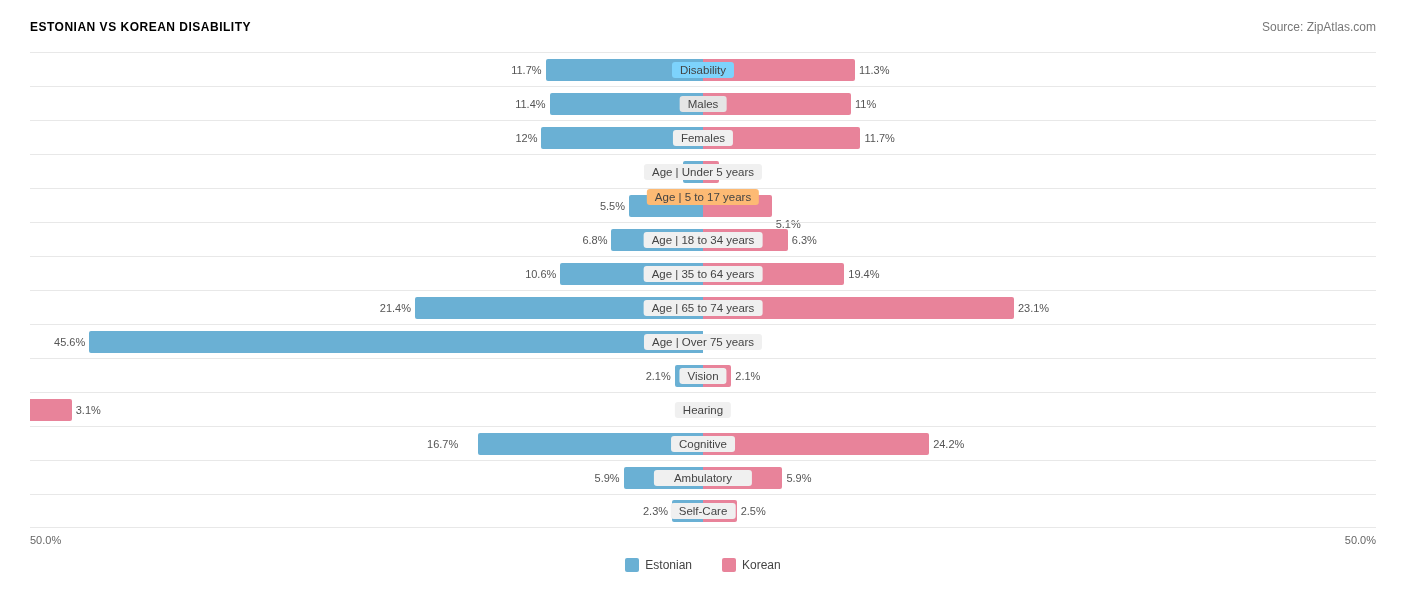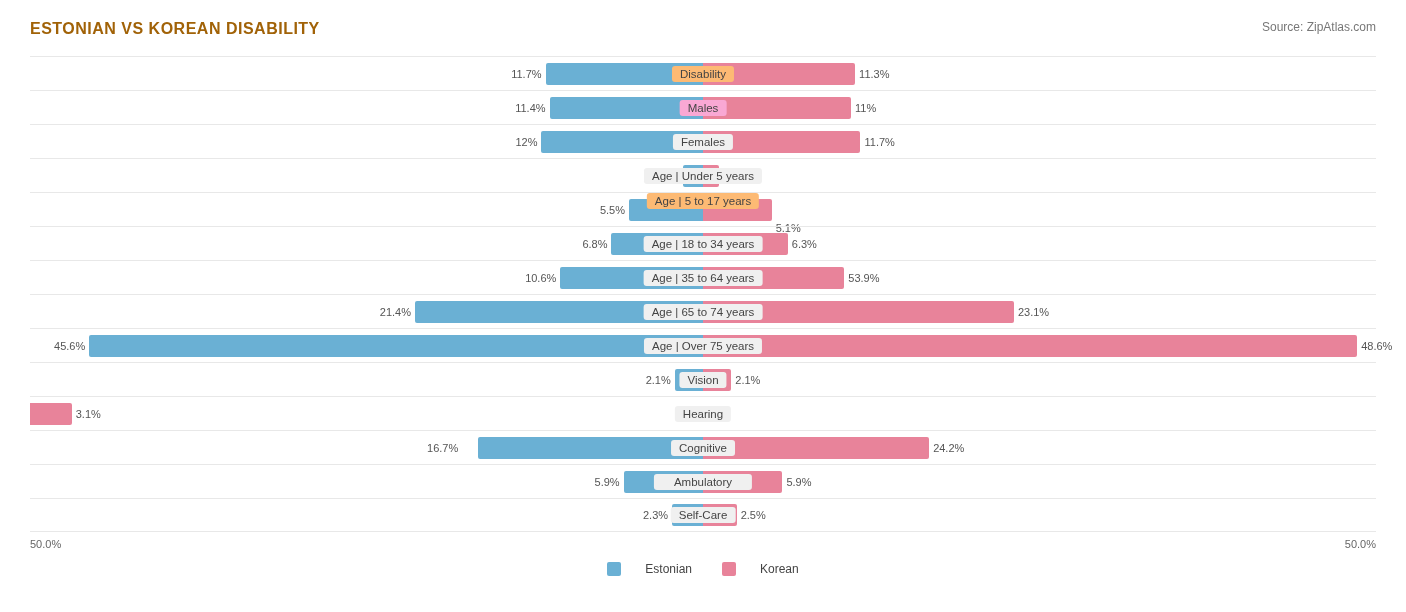--- a/index.html
+++ b/index.html
@@ -10,23 +10,23 @@
       min-height: 612px;
       padding: 20px 30px;
     }
     .header {
       display: flex;
       justify-content: space-between;
       align-items: flex-start;
       margin-bottom: 18px;
     }
     .title {
-      font-size: 16px;
+      font-size: 12px;
       font-weight: bold;
-      color: #a16207;
+      color: #000000;
       text-transform: uppercase;
       letter-spacing: 0.5px;
     }
     .source {
       font-size: 12px;
       color: #777;
     }
     .left-bar-container {
       width: 50%;
       display: flex;
@@ -92,21 +92,21 @@
       justify-content: center;
       align-items: center;
       gap: 30px;
       margin-top: 12px;
       font-size: 12px;
       color: #444;
     }
     .legend-item {
       display: flex;
       align-items: center;
-      gap: 24px;
+      gap: 6px;
     }
     .legend-color {
       width: 14px;
       height: 14px;
       border-radius: 2px;
     }
     .axis-row {
       display: flex;
       justify-content: space-between;
       font-size: 11px;
@@ -129,32 +129,32 @@
   <div id="chart-rows">
       <div style="display: flex; width: 100%; align-items: center; height: 34px; border-top: 1px solid rgb(232, 232, 232); position: relative;">
         <div class="left-bar-container" style="width: 50%; position: relative; height: 100%; display: flex; align-items: center;">
           <div class="bar-left" style="width: 23.4%; background: rgb(106, 176, 212);"></div>
           <div class="val-left" style="right: 23.4%; margin-right: 4px;">11.7%</div>
         </div>
         <div class="right-bar-container" style="width: 50%; position: relative; height: 100%; display: flex; align-items: center;">
           <div class="bar-right" style="width: 22.6%; background: rgb(232, 131, 154);"></div>
           <div class="val-right" style="left: 22.6%; margin-left: 4px;">11.3%</div>
         </div>
-        <div class="label-box" style="position: absolute; left: 50%; transform: translateX(-50%); z-index: 10; background: #fdba74; border-radius: 3px; font-size: 11.5px; color: rgb(68, 68, 68); white-space: nowrap; padding: 2px 8px;">Disability</div>
+        <div class="label-box" style="position: absolute; left: 50%; transform: translateX(-50%); z-index: 10; background: #7dd3fc; border-radius: 3px; font-size: 11.5px; color: rgb(68, 68, 68); white-space: nowrap; padding: 2px 8px;">Disability</div>
       </div>
       <div style="display: flex; width: 100%; align-items: center; height: 34px; border-top: 1px solid rgb(232, 232, 232); position: relative;">
         <div class="left-bar-container" style="width: 50%; position: relative; height: 100%; display: flex; align-items: center;">
           <div class="bar-left" style="width: 22.8%; background: rgb(106, 176, 212);"></div>
           <div class="val-left" style="right: 22.8%; margin-right: 4px;">11.4%</div>
         </div>
         <div class="right-bar-container" style="width: 50%; position: relative; height: 100%; display: flex; align-items: center;">
           <div class="bar-right" style="width: 22%; background: rgb(232, 131, 154);"></div>
           <div class="val-right" style="left: 22%; margin-left: 4px;">11%</div>
         </div>
-        <div class="label-box" style="position: absolute; left: 50%; transform: translateX(-50%); z-index: 10; background: #f9a8d4; border-radius: 3px; font-size: 11.5px; color: rgb(68, 68, 68); white-space: nowrap; padding: 2px 8px;">Males</div>
+        <div class="label-box" style="position: absolute; left: 50%; transform: translateX(-50%); z-index: 10; background: #e5e5e5; border-radius: 3px; font-size: 11.5px; color: rgb(68, 68, 68); white-space: nowrap; padding: 2px 8px;">Males</div>
       </div>
       <div style="display: flex; width: 100%; align-items: center; height: 34px; border-top: 1px solid rgb(232, 232, 232); position: relative;">
         <div class="left-bar-container" style="width: 50%; position: relative; height: 100%; display: flex; align-items: center;">
           <div class="bar-left" style="width: 24%; background: rgb(106, 176, 212);"></div>
           <div class="val-left" style="right: 24%; margin-right: 4px;">12%</div>
         </div>
         <div class="right-bar-container" style="width: 50%; position: relative; height: 100%; display: flex; align-items: center;">
           <div class="bar-right" style="width: 23.4%; background: rgb(232, 131, 154);"></div>
           <div class="val-right" style="left: 23.4%; margin-left: 4px;">11.7%</div>
         </div>
@@ -193,43 +193,39 @@
         </div>
         <div class="label-box" style="position: absolute; left: 50%; transform: translateX(-50%); z-index: 10; background: rgb(240, 240, 240); border-radius: 3px; font-size: 11.5px; color: rgb(68, 68, 68); white-space: nowrap; padding: 2px 8px;">Age | 18 to 34 years</div>
       </div>
       <div style="display: flex; width: 100%; align-items: center; height: 34px; border-top: 1px solid rgb(232, 232, 232); position: relative;">
         <div class="left-bar-container" style="width: 50%; position: relative; height: 100%; display: flex; align-items: center;">
           <div class="bar-left" style="width: 21.2%; background: rgb(106, 176, 212);"></div>
           <div class="val-left" style="right: 21.2%; margin-right: 4px;">10.6%</div>
         </div>
         <div class="right-bar-container" style="width: 50%; position: relative; height: 100%; display: flex; align-items: center;">
           <div class="bar-right" style="width: 21%; background: rgb(232, 131, 154);"></div>
-          <div class="val-right" style="left: 21%; margin-left: 4px;">53.9%</div>
+          <div class="val-right" style="left: 21%; margin-left: 4px;">19.4%</div>
         </div>
         <div class="label-box" style="position: absolute; left: 50%; transform: translateX(-50%); z-index: 10; background: rgb(240, 240, 240); border-radius: 3px; font-size: 11.5px; color: rgb(68, 68, 68); white-space: nowrap; padding: 2px 8px;">Age | 35 to 64 years</div>
       </div>
       <div style="display: flex; width: 100%; align-items: center; height: 34px; border-top: 1px solid rgb(232, 232, 232); position: relative;">
         <div class="left-bar-container" style="width: 50%; position: relative; height: 100%; display: flex; align-items: center;">
           <div class="bar-left" style="width: 42.8%; background: rgb(106, 176, 212);"></div>
           <div class="val-left" style="right: 42.8%; margin-right: 4px;">21.4%</div>
         </div>
         <div class="right-bar-container" style="width: 50%; position: relative; height: 100%; display: flex; align-items: center;">
           <div class="bar-right" style="width: 46.2%; background: rgb(232, 131, 154);"></div>
           <div class="val-right" style="left: 46.2%; margin-left: 4px;">23.1%</div>
         </div>
         <div class="label-box" style="position: absolute; left: 50%; transform: translateX(-50%); z-index: 10; background: rgb(240, 240, 240); border-radius: 3px; font-size: 11.5px; color: rgb(68, 68, 68); white-space: nowrap; padding: 2px 8px;">Age | 65 to 74 years</div>
       </div>
       <div style="display: flex; width: 100%; align-items: center; height: 34px; border-top: 1px solid rgb(232, 232, 232); position: relative;">
         <div class="left-bar-container" style="width: 50%; position: relative; height: 100%; display: flex; align-items: center;">
           <div class="bar-left" style="width: 91.2%; background: rgb(106, 176, 212);"></div>
           <div class="val-left" style="right: 91.2%; margin-right: 4px;">45.6%</div>
-        </div>
-        <div class="right-bar-container" style="width: 50%; position: relative; height: 100%; display: flex; align-items: center;">
-          <div class="bar-right" style="width: 97.2%; background: rgb(232, 131, 154);"></div>
-          <div class="val-right" style="left: 97.2%; margin-left: 4px;">48.6%</div>
         </div>
         <div class="label-box" style="position: absolute; left: 50%; transform: translateX(-50%); z-index: 10; background: rgb(240, 240, 240); border-radius: 3px; font-size: 11.5px; color: rgb(68, 68, 68); white-space: nowrap; padding: 2px 8px;">Age | Over 75 years</div>
       </div>
       <div style="display: flex; width: 100%; align-items: center; height: 34px; border-top: 1px solid rgb(232, 232, 232); position: relative;">
         <div class="left-bar-container" style="width: 50%; position: relative; height: 100%; display: flex; align-items: center;">
           <div class="bar-left" style="width: 4.2%; background: rgb(106, 176, 212);"></div>
           <div class="val-left" style="right: 4.2%; margin-right: 4px;">2.1%</div>
         </div>
         <div class="right-bar-container" style="width: 50%; position: relative; height: 100%; display: flex; align-items: center;">
           <div class="bar-right" style="width: 4.2%; background: rgb(232, 131, 154);"></div>

